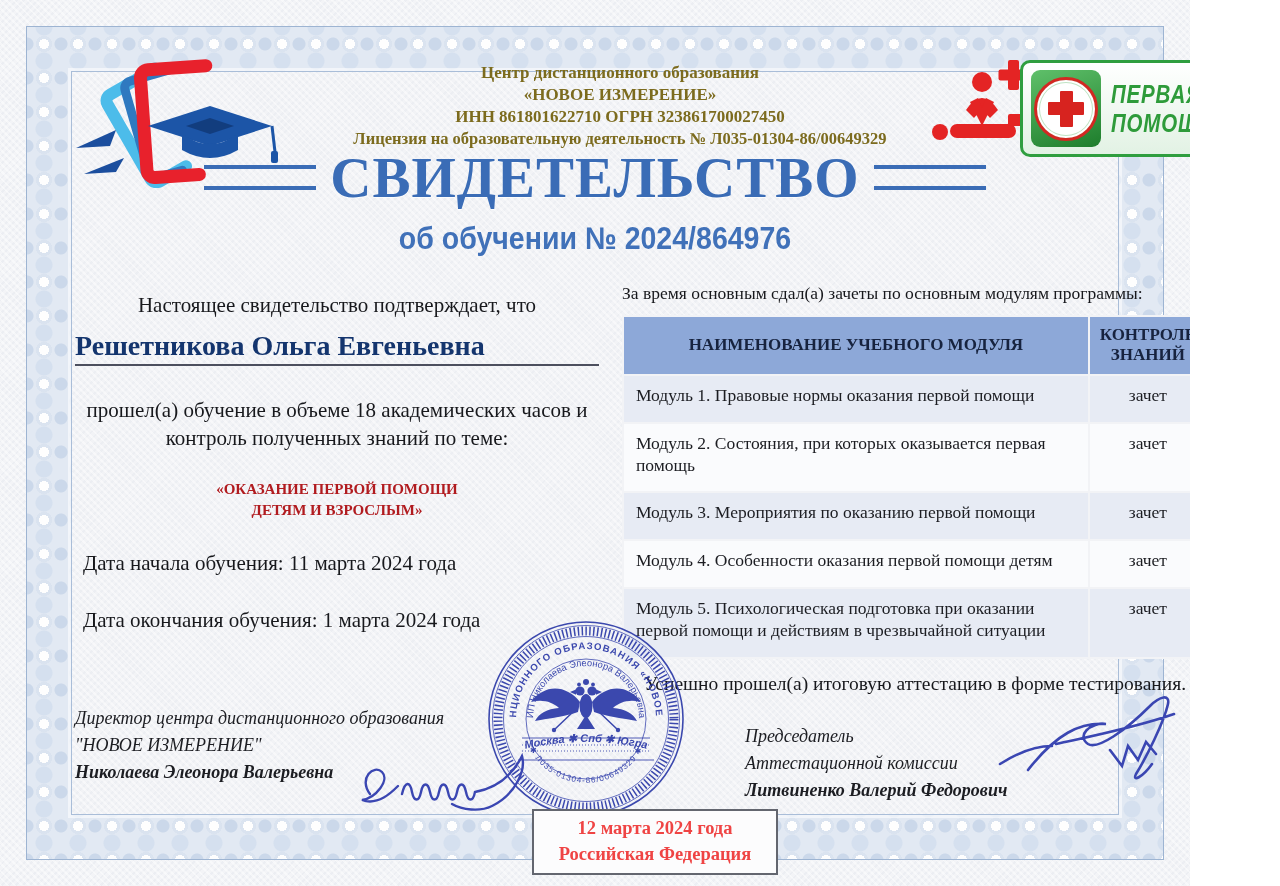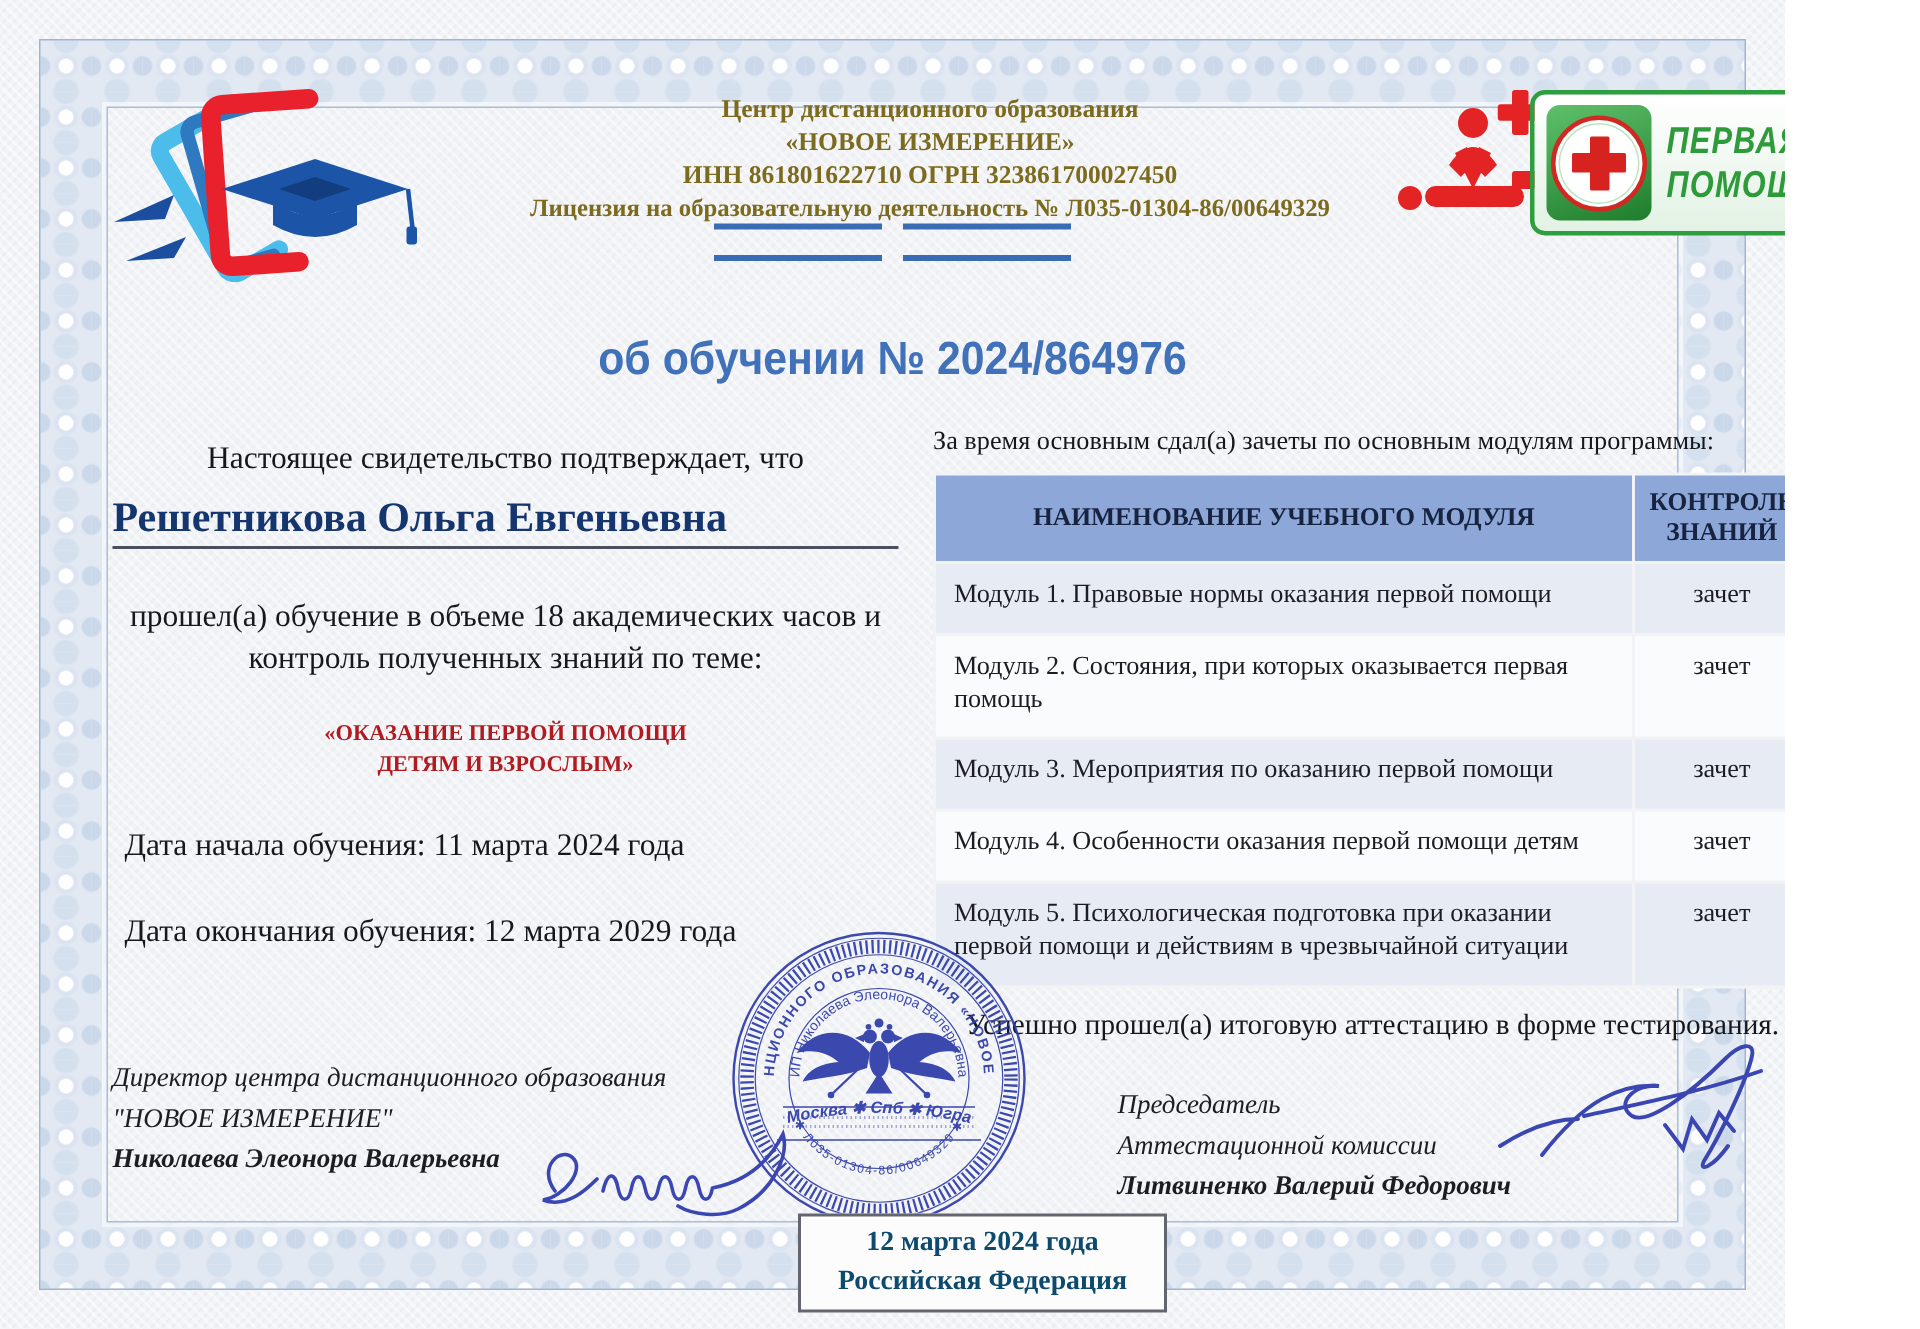--- a/index.html
+++ b/index.html
@@ -90,21 +90,21 @@
   .sig-svg{z-index:6;}
 
   
   .stamp{left:476px; top:618px; width:220px; height:202px; z-index:5; opacity:.92;}
 
   
   .date-box{
     left:532px; top:809px; width:242px; height:62px; z-index:7;
     background:#fcfcfd; border:2px solid #63666f;
     display:flex; flex-direction:column; justify-content:center; text-align:center;
-    font-weight:bold; font-size:18.5px; color:#0c4a6e; line-height:1.4;
+    font-weight:bold; font-size:18.5px; color:#ef4444; line-height:1.4;
   }
 
   
   .logo-left{left:58px; top:52px; width:220px; height:136px;}
   .cpr{left:930px; top:56px; width:102px; height:110px;}
   .fa-badge{
     left:1020px; top:60px; width:204px; height:97px; z-index:3;
     border:3px solid #2f9e3f; border-radius:10px;
     background:linear-gradient(180deg,#ffffff,#e2f2e4);
     display:flex; align-items:center; gap:10px; padding:0 8px; box-sizing:border-box;
@@ -187,34 +187,35 @@
       </div>
     </div>
     <div class="fa-text">
       <div>ПЕРВАЯ</div>
       <div>ПОМОЩЬ</div>
     </div>
   </div>
 
   <div class="abs title-row">
     <div class="flourish"></div>
+    <div class="cert-title">СВИДЕТЕЛЬСТВО</div>
     <div class="flourish"></div>
   </div>
   <div class="abs subtitle">об обучении № 2024/864976</div>
 
   <div class="abs left-col">
     <p class="confirm">Настоящее свидетельство подтверждает, что</p>
     <div class="student">Решетникова Ольга Евгеньевна</div>
     <p class="course">прошел(а) обучение в объеме 18 академических часов и контроль полученных знаний по теме:</p>
     <div class="topic">
       <div>«ОКАЗАНИЕ ПЕРВОЙ ПОМОЩИ</div>
       <div>ДЕТЯМ И ВЗРОСЛЫМ»</div>
     </div>
     <p class="date-line">Дата начала обучения: 11 марта 2024 года</p>
-    <p class="date-line">Дата окончания обучения: 12 марта 2029 года</p>
+    <p class="date-line">Дата окончания обучения: 1 марта 2024 года</p>
   </div>
 
   <div class="abs right-col">
     <p class="modules-intro">За время основным сдал(а) зачеты по основным модулям программы:</p>
     <table class="modules">
       <thead>
         <tr>
           <th class="col-module">НАИМЕНОВАНИЕ УЧЕБНОГО МОДУЛЯ</th>
           <th>КОНТРОЛЬ ЗНАНИЙ</th>
         </tr>

